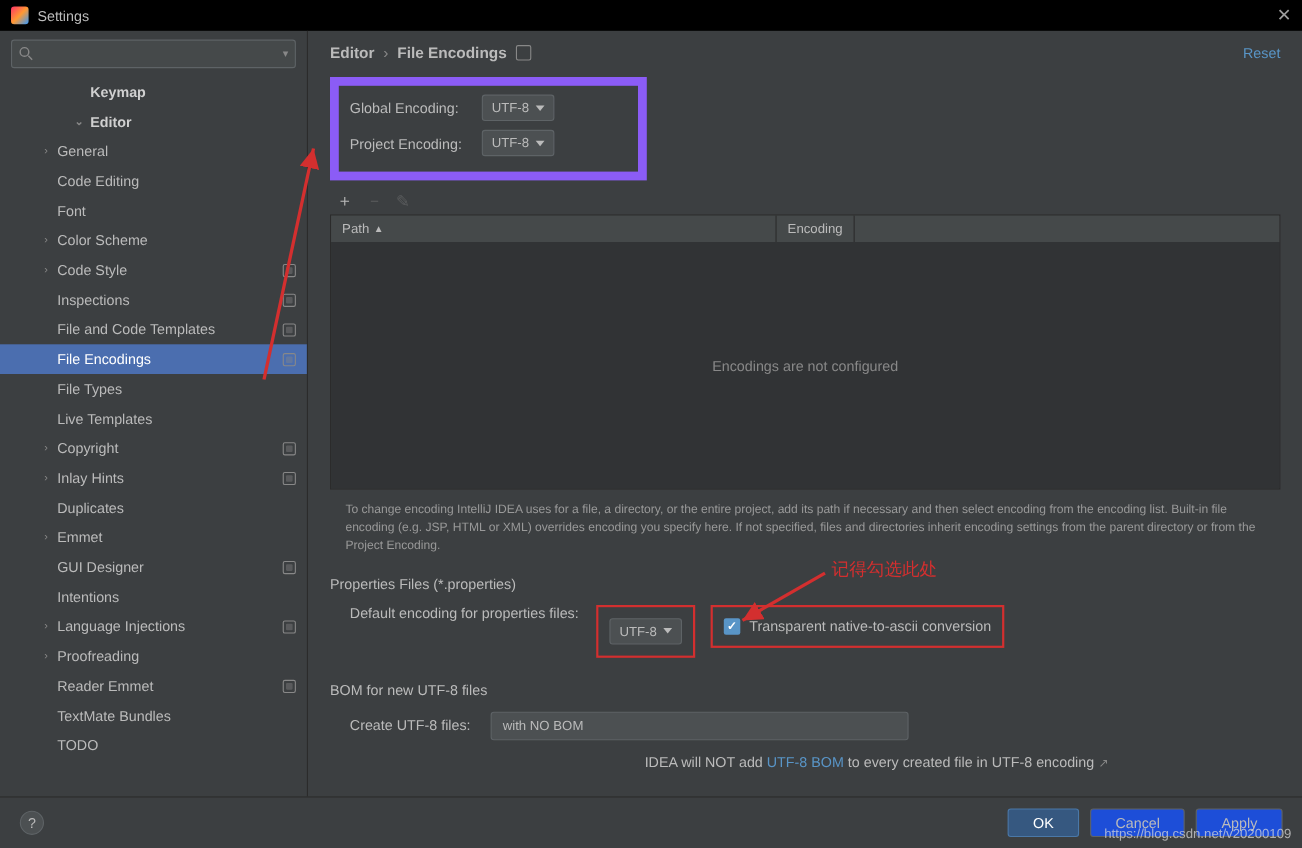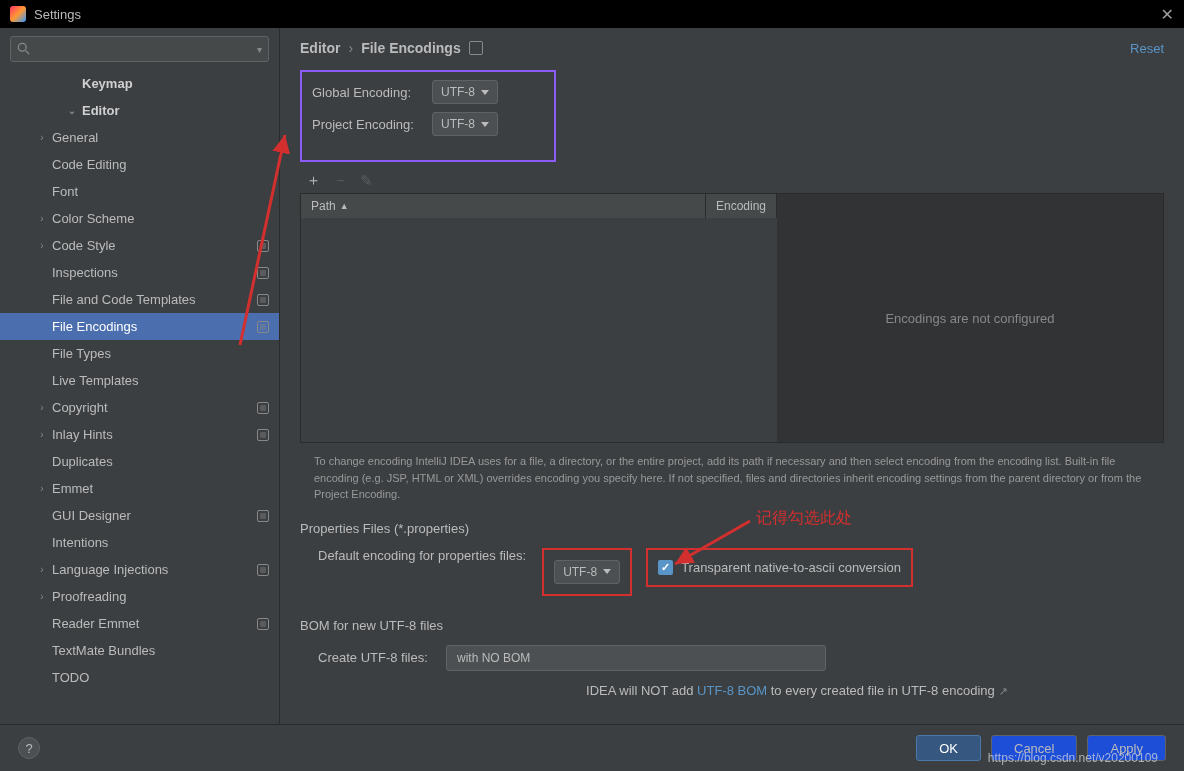--- a/index.html
+++ b/index.html
@@ -30,25 +30,25 @@
   .breadcrumb { display: flex; align-items: center; font-size: 14px; margin-bottom: 14px; }
   .breadcrumb .crumb { color: #bbbbbb; font-weight: bold; }
   .breadcrumb .sep { margin: 0 8px; color: #888; }
   .breadcrumb .pi { width: 14px; height: 14px; border: 1px solid #888; border-radius: 2px; margin-left: 8px; }
   .reset { margin-left: auto; color: #5995c7; font-size: 13px; cursor: pointer; }
   .row { display: flex; align-items: center; margin-bottom: 8px; font-size: 13px; }
   .row .label { width: 120px; }
   .select { background: #4c5052; border: 1px solid #5e6366; border-radius: 3px; height: 24px; display: flex; align-items: center; padding: 0 8px; cursor: pointer; min-width: 64px; }
   .select .val { flex: 1; color: #bbb; font-size: 12px; }
   .select .caret { width: 0; height: 0; border-left: 4px solid transparent; border-right: 4px solid transparent; border-top: 5px solid #bbb; margin-left: 6px; }
-  .red-box1 { border: 2px solid #8b5cf6; padding: 8px 10px 16px 10px; margin-bottom: 6px; width: 256px; position: relative; }
+  .red-box1 { border: 8px solid #8b5cf6; padding: 8px 10px 6px 10px; margin-bottom: 6px; width: 288px; position: relative; }
   .toolbar { display: flex; align-items: center; gap: 12px; padding: 3px 6px; font-size: 15px; color: #888; }
   .toolbar .plus { color: #bbb; cursor: pointer; }
   .toolbar .minus, .toolbar .pencil { opacity: .4; }
-  .table { border: 1px solid #2b2b2b; background: #3c3f41; height: 250px; display: flex; flex-direction: row; margin-bottom: 10px; }
+  .table { border: 1px solid #2b2b2b; background: #3c3f41; height: 250px; display: flex; flex-direction: column; margin-bottom: 10px; }
   .table-head { display: flex; background: #45494a; height: 24px; font-size: 12px; }
   .table-head .col { padding: 4px 10px; border-right: 1px solid #2b2b2b; display: flex; align-items: center; gap: 4px; }
   .table-head .col1 { width: 405px; }
   .table-body { flex: 1; display: flex; align-items: center; justify-content: center; color: #888; font-size: 13px; background: #313335; }
   .help-text { font-size: 11px; line-height: 1.5; color: #999; padding: 0 14px; margin-bottom: 18px; }
   .section-title { font-size: 13px; margin-bottom: 12px; }
   .prop-row { display: flex; align-items: flex-start; font-size: 13px; padding-left: 18px; margin-bottom: 22px; }
   .prop-row .lbl { margin-right: 16px; }
   .red-box2 { border: 2px solid #d32f2f; padding: 10px 10px; }
   .red-box3 { border: 2px solid #d32f2f; padding: 10px 10px; display: flex; align-items: center; }
@@ -61,21 +61,21 @@
   .bom-text { font-size: 13px; text-align: center; padding-left: 130px; }
   .bom-text .link { color: #5995c7; }
   .bom-text .ext { color: #888; font-size: 11px; margin-left: 4px; }
   .footer { height: 47px; border-top: 1px solid #2b2b2b; display: flex; align-items: center; padding: 0 18px; }
   .help-btn { width: 22px; height: 22px; border-radius: 50%; background: #4c5052; border: 1px solid #5e6366; display: flex; align-items: center; justify-content: center; font-size: 13px; cursor: pointer; color: #bbb; }
   .spacer { flex: 1; }
   .btn { height: 26px; padding: 0 22px; border-radius: 3px; font-size: 13px; display: flex; align-items: center; margin-left: 10px; cursor: pointer; border: 1px solid #5e6366; background: #1d4ed8; color: #bbb; }
   .btn.primary { background: #365880; border-color: #4a78a8; color: #fff; }
   .annotation { position: absolute; color: #d32f2f; font-size: 16px; pointer-events: none; }
   .arrow-svg { position: absolute; pointer-events: none; }
-  .watermark { position: absolute; bottom: 6px; right: 26px; font-size: 12px; color: #ddd; opacity: .7; }
+  .watermark { position: absolute; bottom: 6px; right: 10px; font-size: 12px; color: #ddd; opacity: .7; }
 </style>
 </head>
 <body>
 
 <div class="titlebar">
   <div class="app-icon"></div>
   <div class="title">Settings</div>
   <div class="close">✕</div>
 </div>
 

